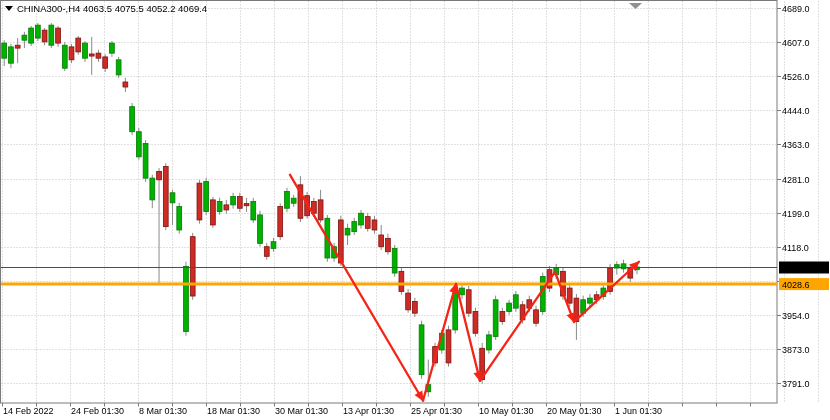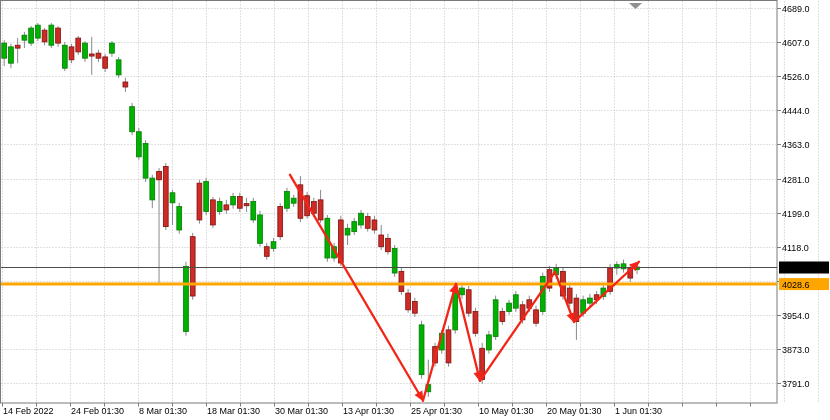--- a/index.html
+++ b/index.html
@@ -315,13 +315,16 @@
       <line x1="555" y1="271.78329621380846" x2="574" y2="321.94810690423157" stroke="#f42417" stroke-width="2.3" stroke-linecap="round"></line>
       <polygon points="1,0 -9,4.5 -9,-4.5" fill="#f42417" transform="translate(574,321.94810690423157) rotate(69.2557398588646)"></polygon>
       <line x1="574" y1="321.94810690423157" x2="639" y2="261.7503340757238" stroke="#f42417" stroke-width="2.3" stroke-linecap="round"></line>
       <polygon points="1,0 -9,4.5 -9,-4.5" fill="#f42417" transform="translate(639,261.7503340757238) rotate(-42.803375225076586)"></polygon>
       <rect x="779" y="261.5" width="50" height="12" fill="#000000"></rect>
       <text x="782" y="271" fill="#ffffff">4069.4</text>
       <rect x="779" y="278.0736748329622" width="50" height="12" fill="#ffa500"></rect>
       <text x="782" y="287.5736748329622" fill="#ffffff">4028.6</text>
       <polygon points="629,3 642,3 635.5,9" fill="#909090"></polygon>
     </svg>
+  <div class="symbol-line">
+    <span class="tri"></span><span>CHINA300-,H4 4063.5 4075.5 4052.2 4069.4</span>
+  </div>
 </div>
 
 </body></html>

